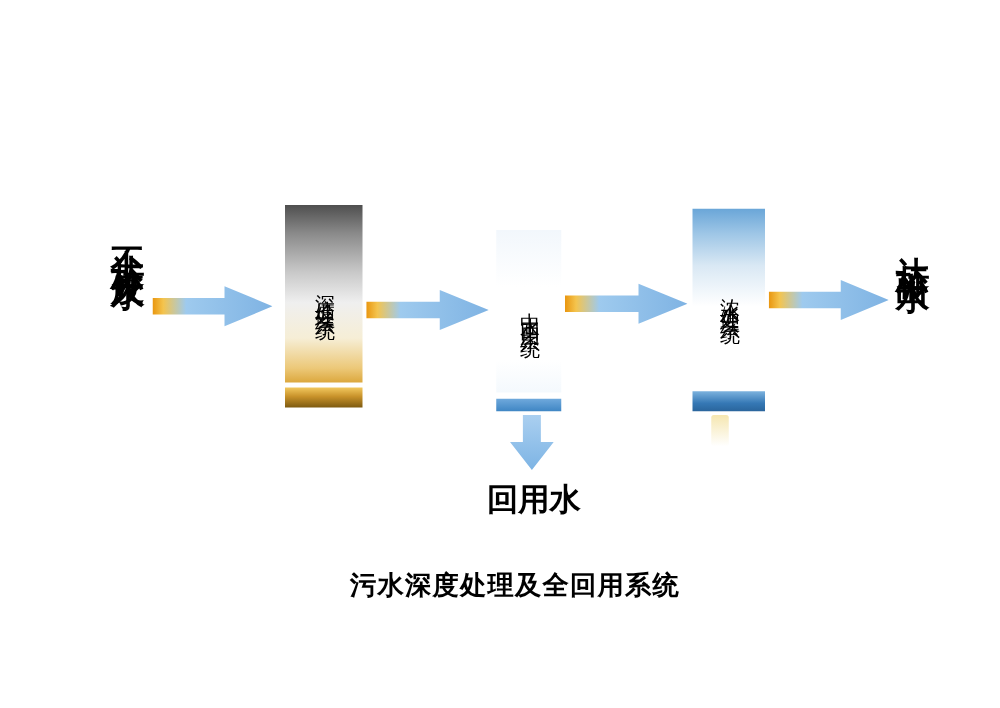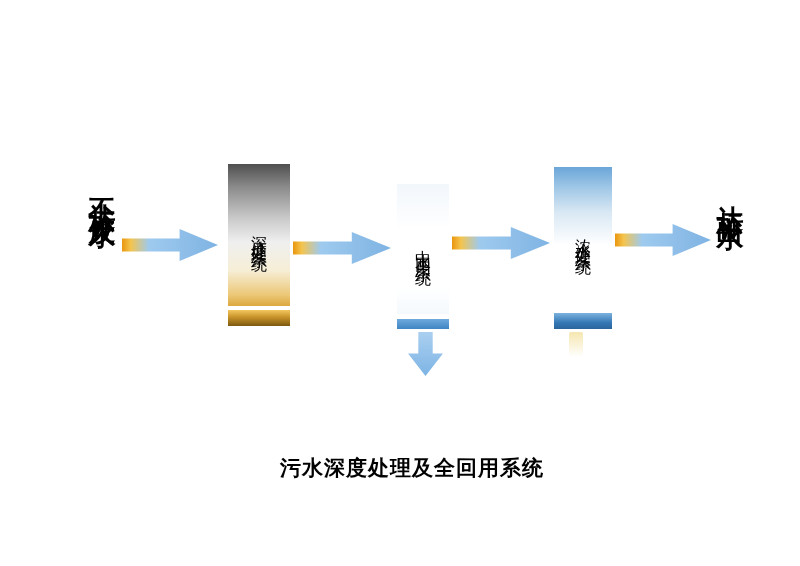--- a/index.html
+++ b/index.html
@@ -194,16 +194,17 @@
   <div class="side-label right">达标出水</div>
 
   <div class="arrow arrow-down">
     <svg viewBox="0 0 36 46" preserveAspectRatio="none">
       <polygon points="11,0 25,0 25,22 35,22 18,45 1,22 11,22" fill="url(#grad-down)"></polygon>
     </svg>
   </div>
 
   <div class="artifact"></div>
 
+  <div class="reuse-label">回用水</div>
 
   <div class="caption">污水深度处理及全回用系统</div>
 
 </div>
 
 </body></html>

